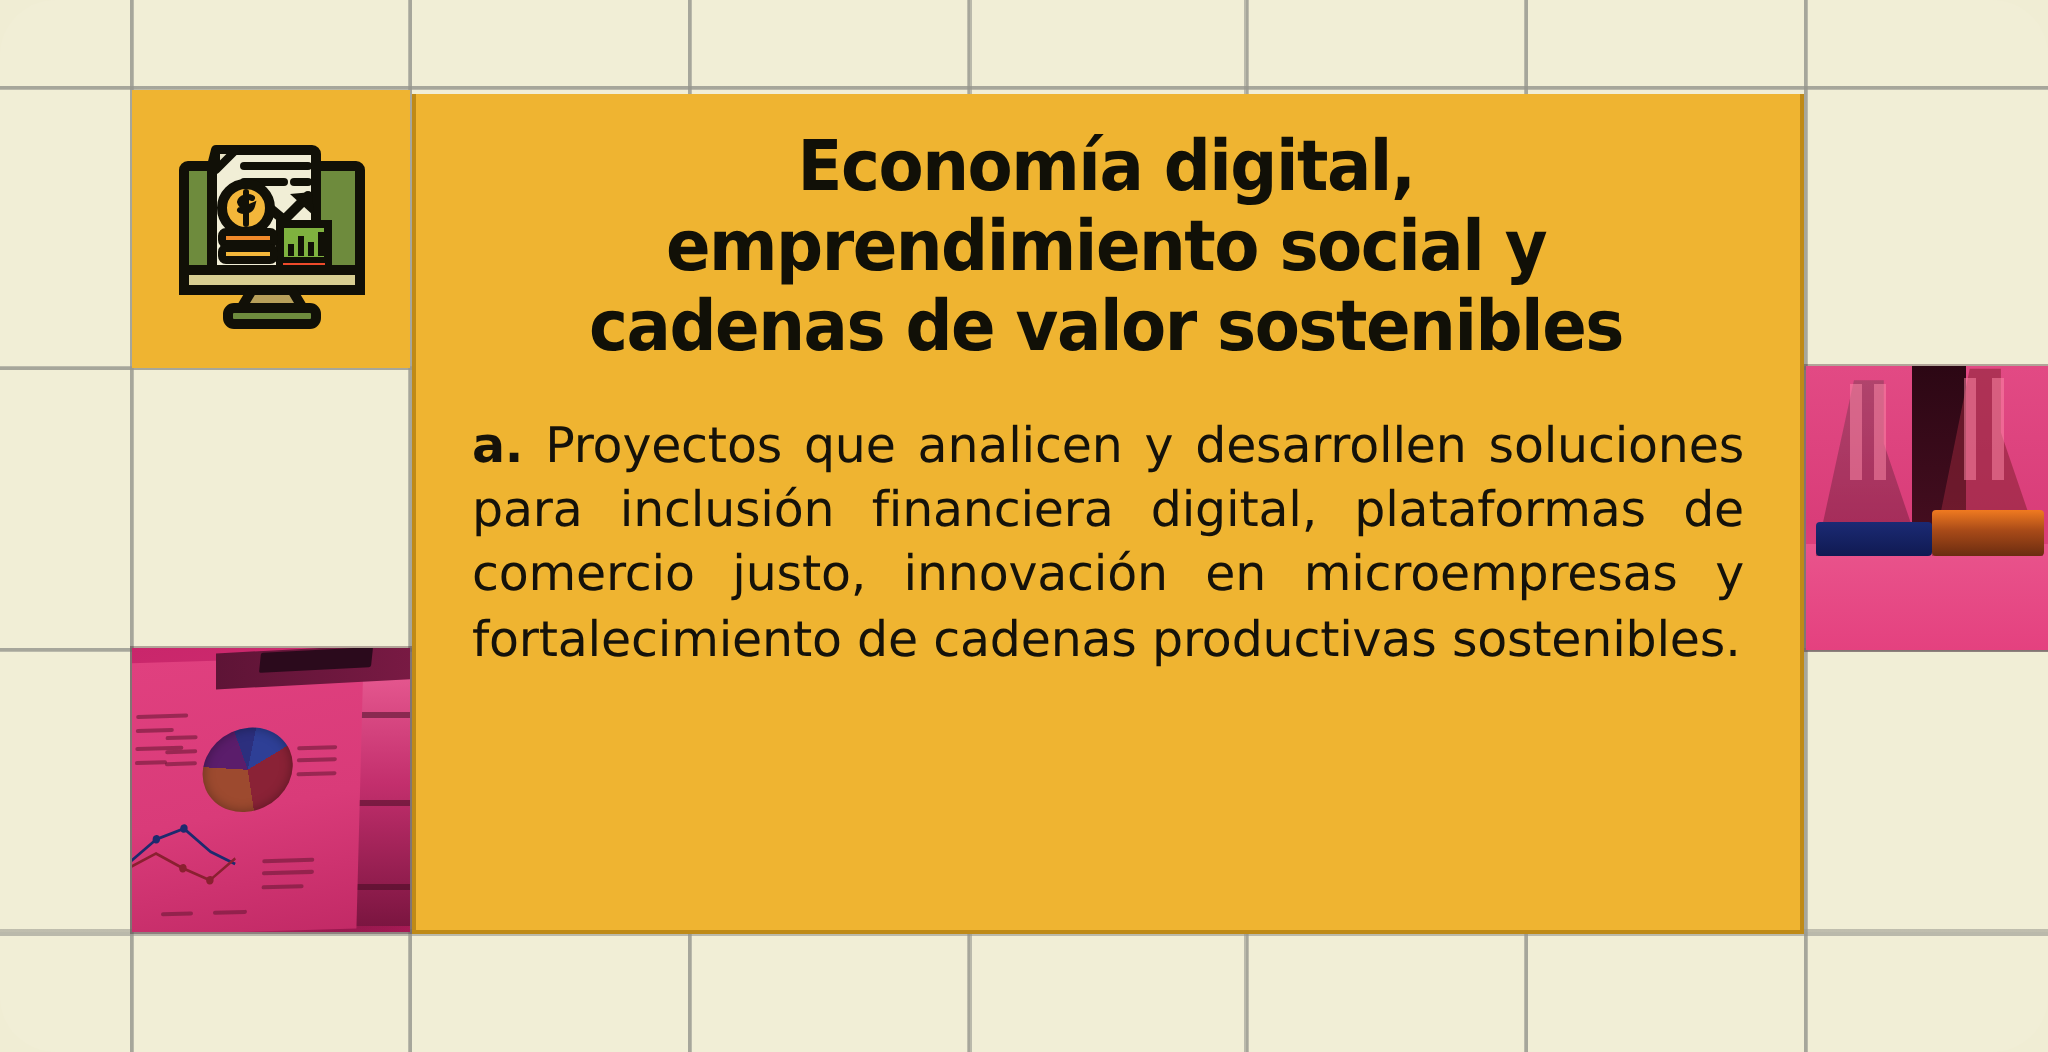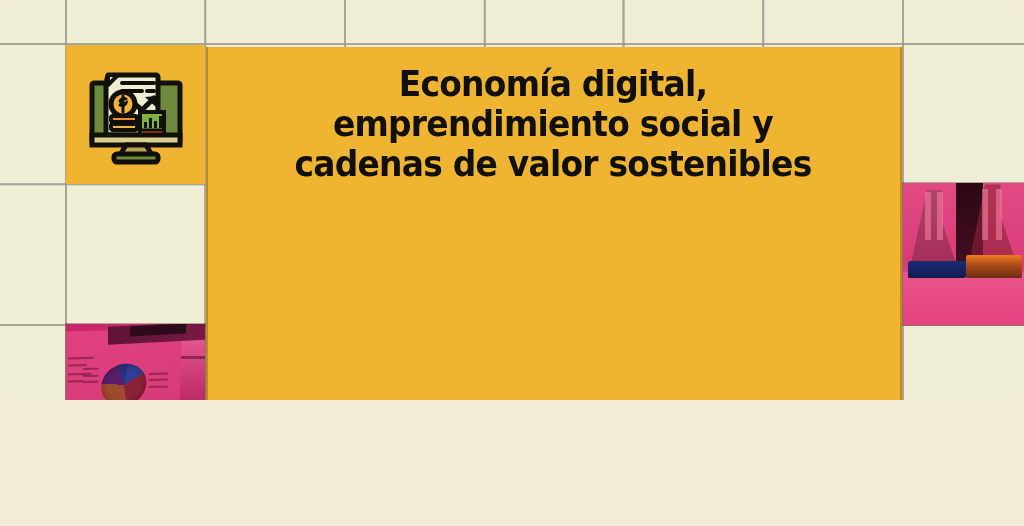--- a/index.html
+++ b/index.html
@@ -10,21 +10,21 @@
   body {
     width: 1024px;
     height: 526px;
     overflow: hidden;
     font-family: "DejaVu Sans", sans-serif;
   }
 
   #stage {
     position: relative;
     width: 1024px;
-    height: 400px;
+    height: 526px;
     background: #F1EED6;
     overflow: hidden;
     border-radius: 28px;
   }
 
   
   .grid-layer {
     position: absolute;
     inset: 0;
     background-color: #F1EED6;
@@ -349,15 +349,16 @@
 
       <rect x="8" y="72" width="88" height="10" fill="#D9CF92" stroke="#111007" stroke-width="5"></rect>
 
       <path d="M42 82 h20 l6 10 h-32 z" fill="#B8A05A" stroke="#111007" stroke-width="5" stroke-linejoin="round"></path>
       <rect x="30" y="91" width="44" height="8" rx="3" fill="#6E8B3D" stroke="#111007" stroke-width="5"></rect>
     </svg>
   </div>
 
   <div class="card">
     <h1 class="card-title">Economía digital, emprendimiento social y cadenas de valor sostenibles</h1>
+    <p class="card-body"><span class="lead">a.</span><span> Proyectos que analicen y desarrollen soluciones para inclusión financiera digital, plataformas de comercio justo, innovación en microempresas y fortalecimiento de cadenas productivas sostenibles.</span></p>
   </div>
 
 </div>
 
 </body></html>

